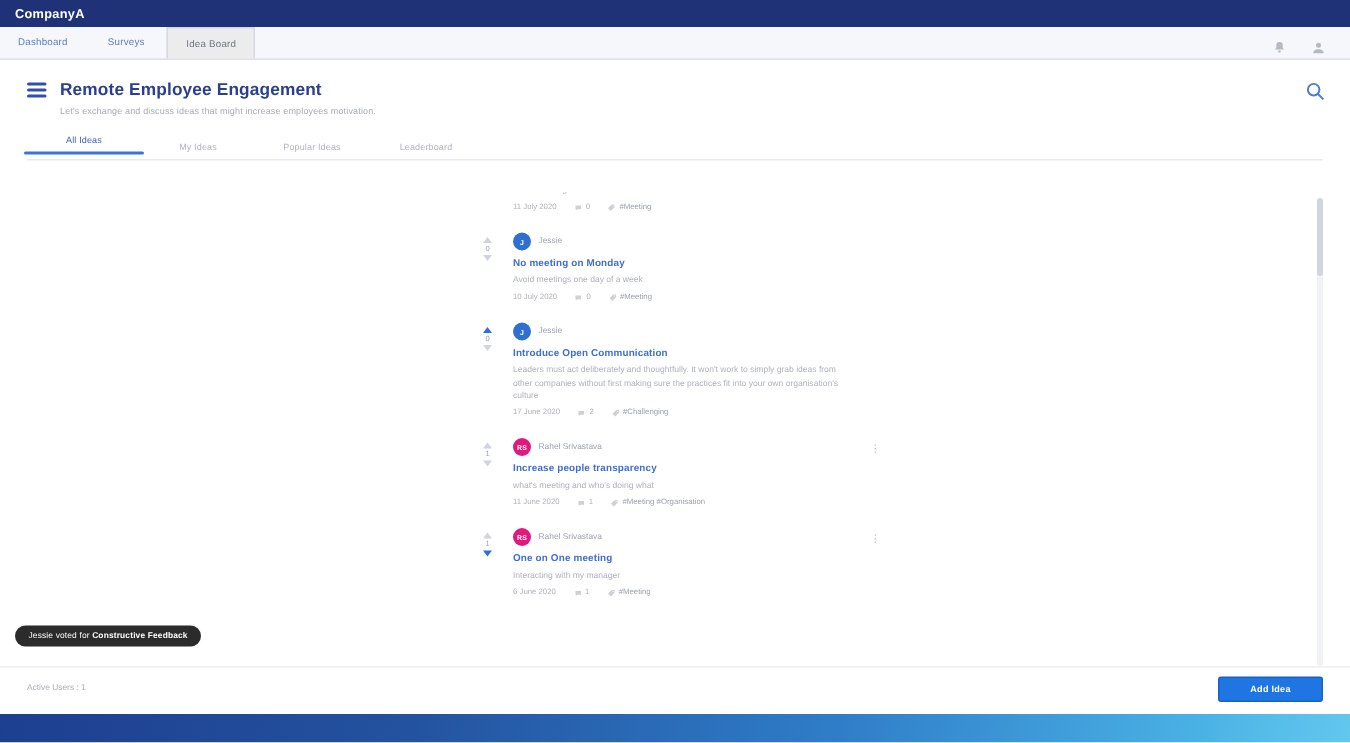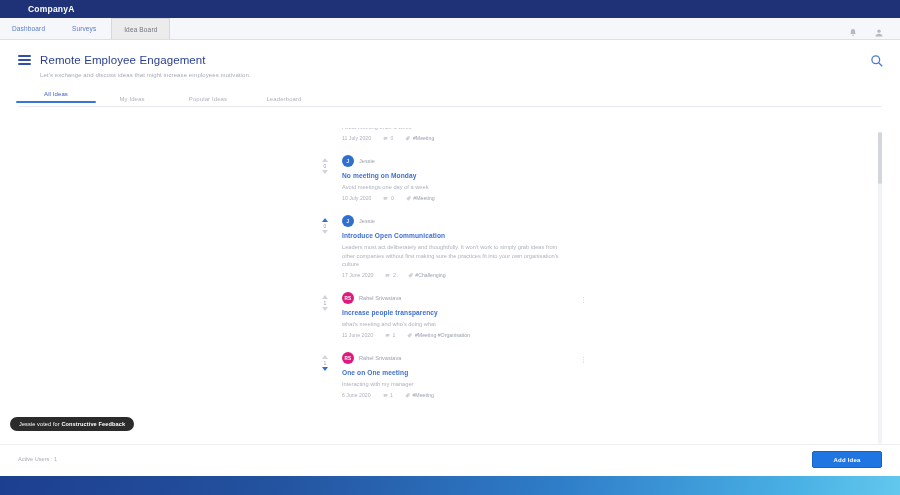--- a/index.html
+++ b/index.html
@@ -8,21 +8,21 @@
     font-family: "Liberation Sans", sans-serif;
     background: #ffffff;
     overflow: hidden;
   }
   #app { position: relative; width: 900px; height: 495px; }
 
   
   .brandbar {
     height: 18px; background: #1f3278;
     display: flex; align-items: center;
-    padding: 0 28px;
+    padding: 0 10px;
   }
   .brandbar .brand {
     color: #ffffff; font-size: 8.5px; font-weight: bold;
     letter-spacing: .2px;
   }
 
   
   .tabstrip {
     height: 22px; background: #f6f7fb;
     border-bottom: 1px solid #dcdfe8;
@@ -62,21 +62,21 @@
   .titlerow { display: flex; align-items: center; gap: 9px; }
   .hamburger { width: 13px; height: 10px; position: relative; cursor: pointer; }
   .hamburger i {
     position: absolute; left: 0; width: 13px; height: 1.6px;
     background: #2f4fb0; border-radius: 1px;
   }
   .hamburger i:nth-child(1) { top: 0; }
   .hamburger i:nth-child(2) { top: 4.2px; }
   .hamburger i:nth-child(3) { top: 8.4px; }
   .pagetitle {
-    font-size: 11.5px; font-weight: normal; color: #2a3f8f;
+    font-size: 11.5px; font-weight: bold; color: #2a3f8f;
     letter-spacing: .1px;
   }
   .pagesub {
     margin: 6px 0 0 22px;
     font-size: 6px; color: #a7abb8; letter-spacing: .1px;
   }
   .searchbtn {
     position: absolute; right: 16px; top: 14px;
     width: 14px; height: 14px; cursor: pointer;
   }

